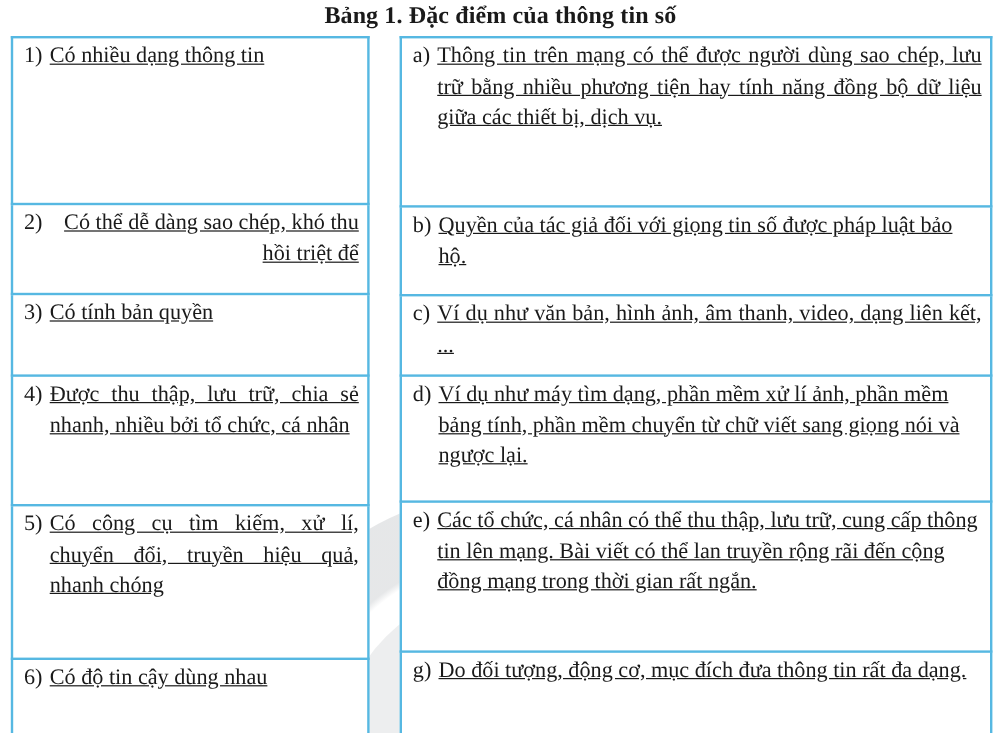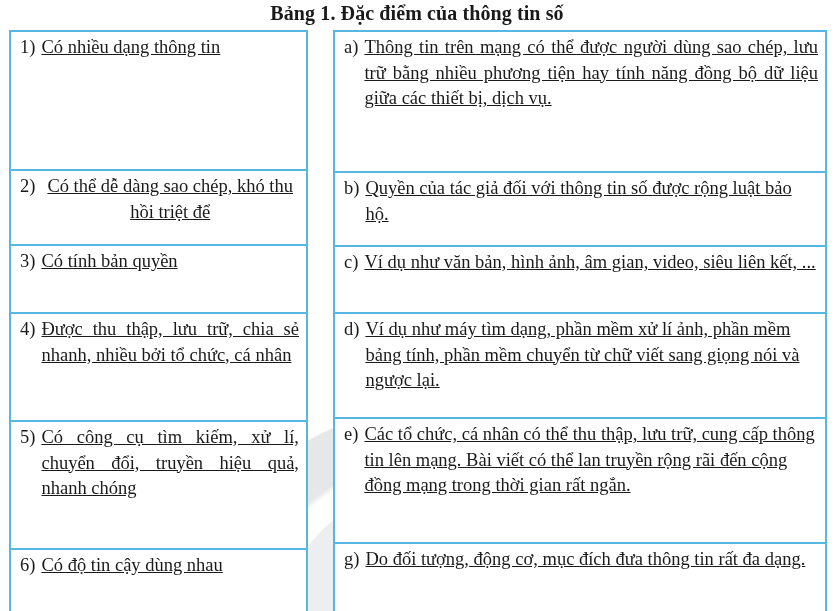--- a/index.html
+++ b/index.html
@@ -106,21 +106,21 @@
   }
   .body {
     flex: 1 1 auto;
     text-decoration: underline;
   }
   .body.justify {
     text-align: justify;
     text-align-last: left;
   }
   .body.center-wrap {
-    text-align: center;
+    text-align: right;
   }
 
   
   .h-r1 { height: 131px; }
   .h-r2 { height: 67px;  }
   .h-r3 { height: 60px;  }
   .h-r4 { height: 100px; }
   .h-r5 { height: 120px; }
   .h-r6 { height: 70px;  }
 
@@ -202,29 +202,29 @@
             <div class="item">
               <span class="marker">a)</span>
               <span class="body justify">Thông tin trên mạng có thể được người dùng sao chép, lưu trữ bằng nhiều phương tiện hay tính năng đồng bộ dữ liệu giữa các thiết bị, dịch vụ.</span>
             </div>
           </td>
         </tr>
         <tr>
           <td class="h-rb">
             <div class="item">
               <span class="marker">b)</span>
-              <span class="body">Quyền của tác giả đối với thông tin số được rộng luật bảo hộ.</span>
+              <span class="body">Quyền của tác giả đối với giọng tin số được pháp luật bảo hộ.</span>
             </div>
           </td>
         </tr>
         <tr>
           <td class="h-rc">
             <div class="item">
               <span class="marker">c)</span>
-              <span class="body justify">Ví dụ như văn bản, hình ảnh, âm gian, video, siêu liên kết, ...</span>
+              <span class="body justify">Ví dụ như văn bản, hình ảnh, âm thanh, video, dạng liên kết, ...</span>
             </div>
           </td>
         </tr>
         <tr>
           <td class="h-rd">
             <div class="item">
               <span class="marker">d)</span>
               <span class="body">Ví dụ như máy tìm dạng, phần mềm xử lí ảnh, phần mềm bảng tính, phần mềm chuyển từ chữ viết sang giọng nói và ngược lại.</span>
             </div>
           </td>

